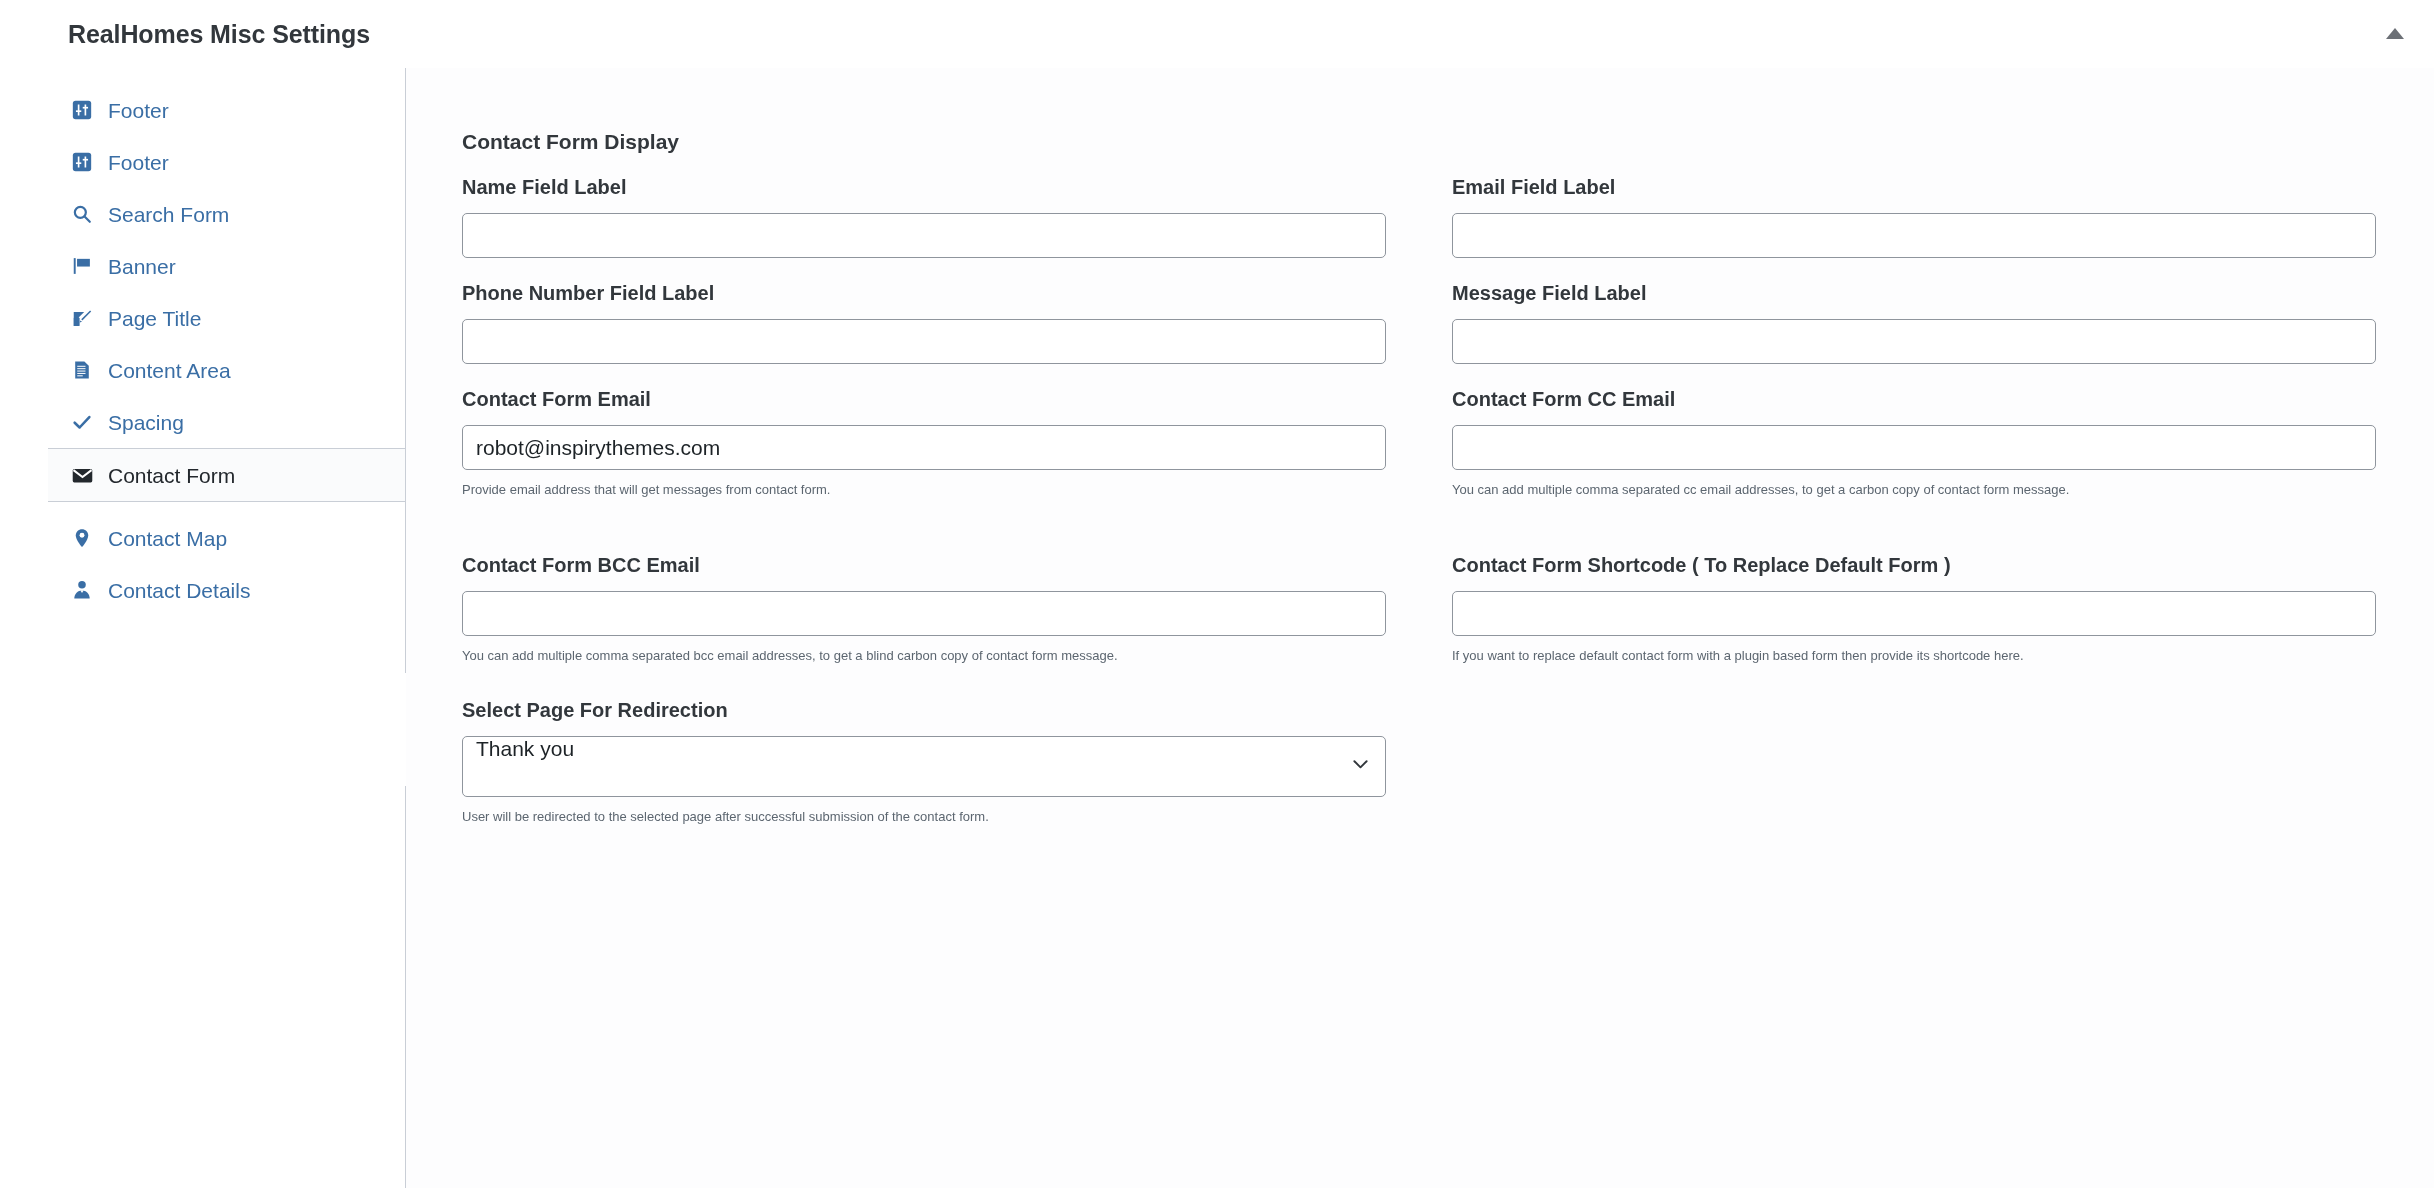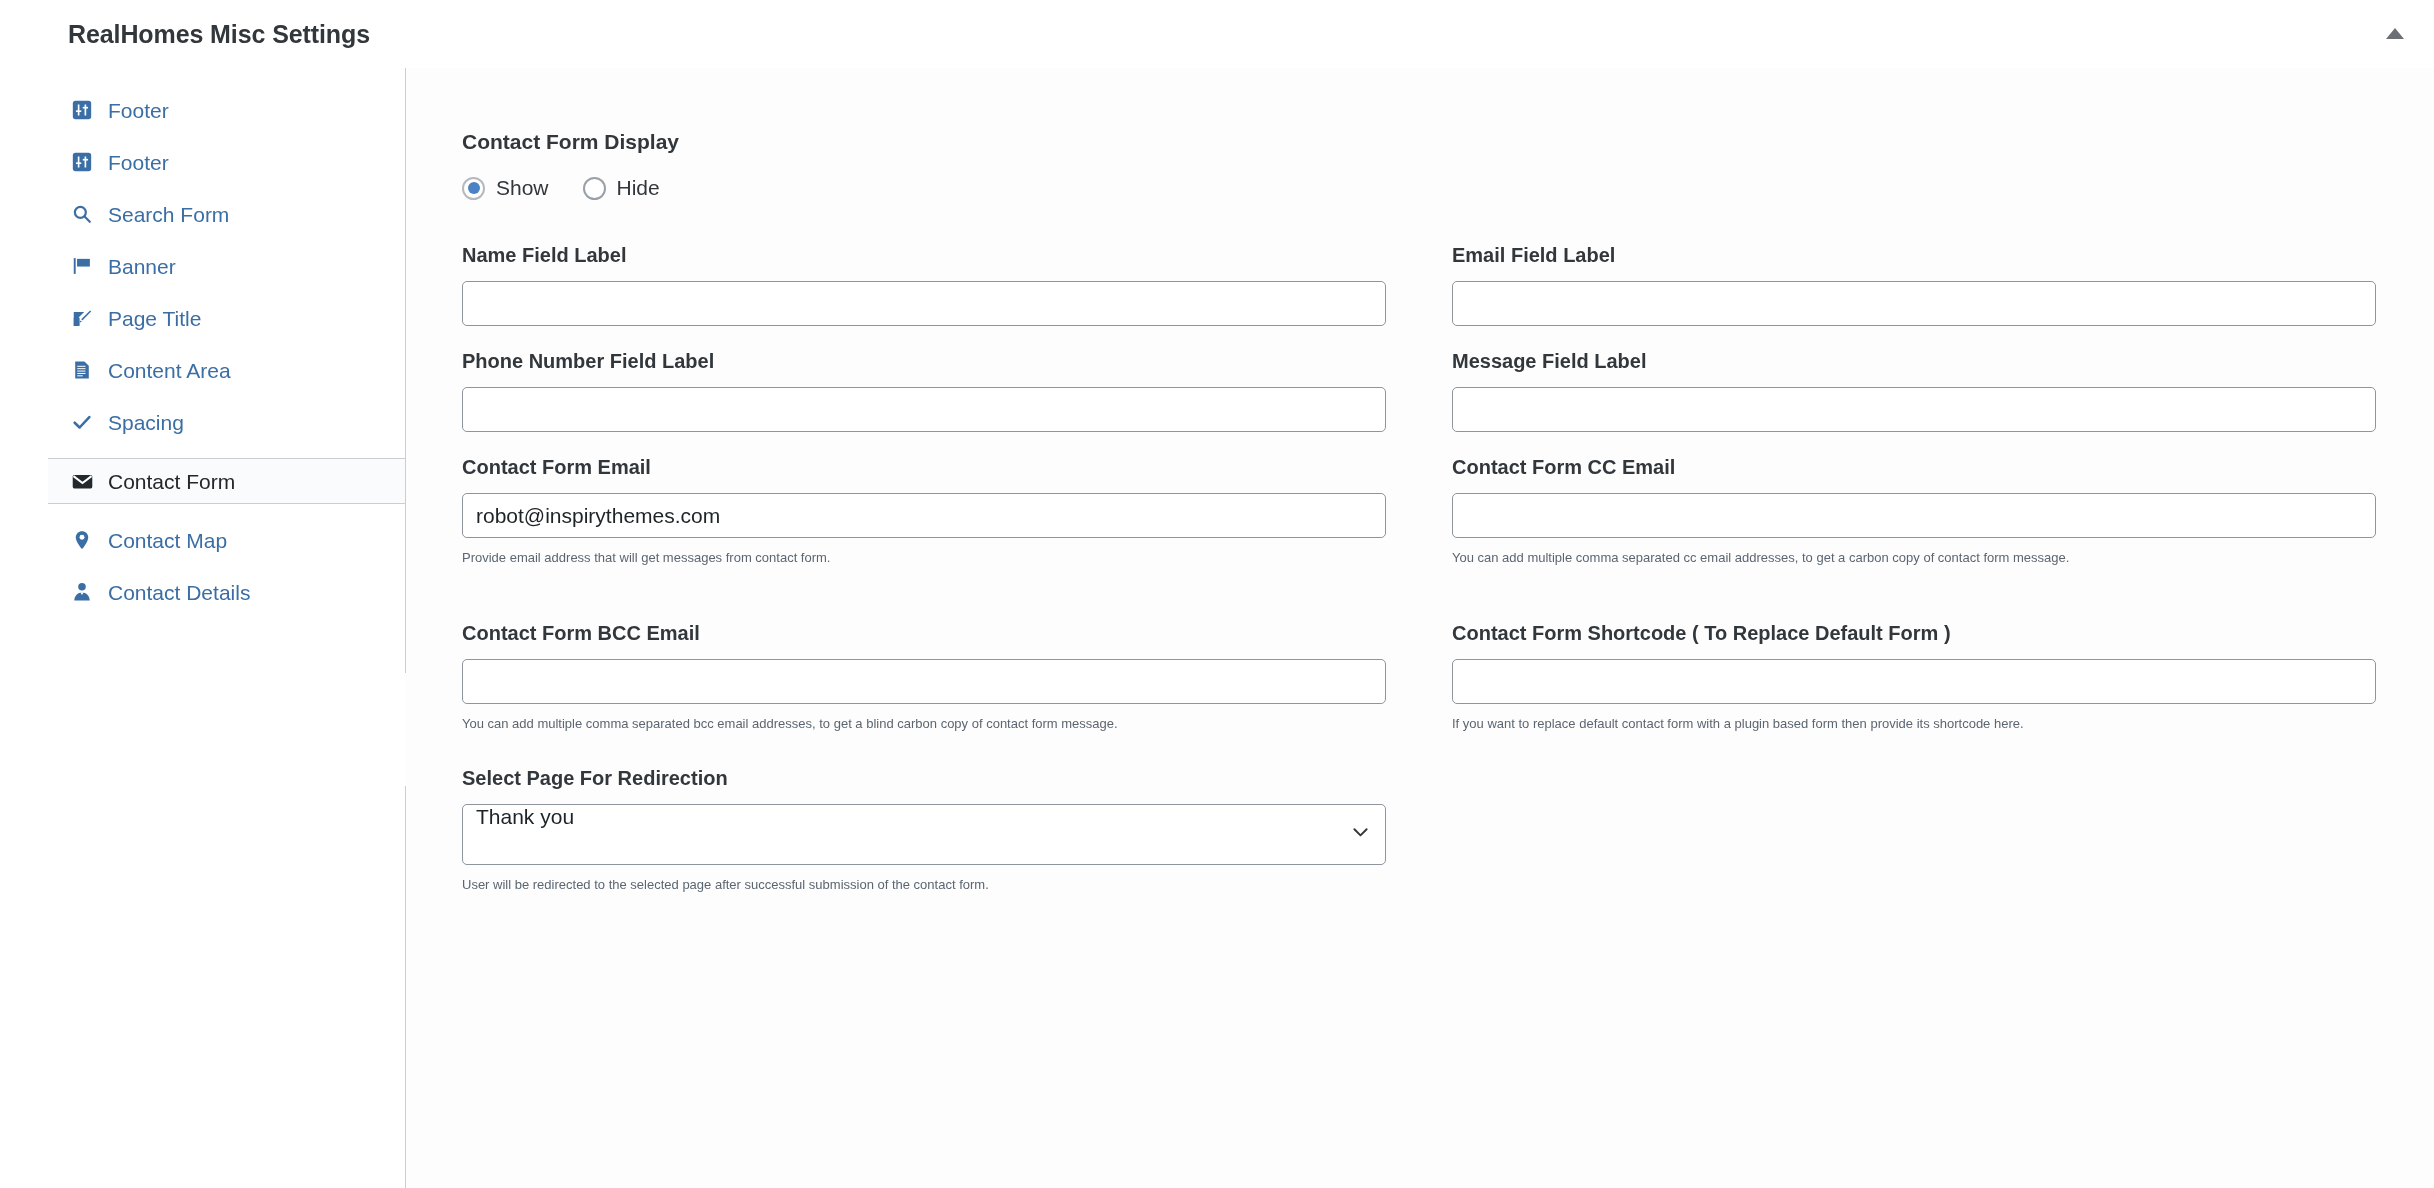--- a/index.html
+++ b/index.html
@@ -101,22 +101,21 @@
     align-items: center;
     justify-content: center;
     color: #3a6ea5;
   }
   .nav-icon svg { display: block; }
 
   .nav-item.active {
     background: #fafbfc;
     border-top: 1px solid #c9ced6;
     border-bottom: 1px solid #c9ced6;
-    height: 46px;
-    margin-top: 10px;
+    height: 54px;
     margin-bottom: 10px;
     width: 358px;
   }
   .nav-item.active .nav-label { color: #23282d; }
   .nav-item.active .nav-icon { color: #23282d; }
 
   .nav-spacer-8 { height: 8px; }
 
   
   .content {
@@ -360,30 +359,20 @@
             </svg>
         </span>
         <span class="nav-label">Contact Details</span>
       </div>
     </div>
 
     <div class="content">
 
       <div class="section-head">Contact Form Display</div>
 
-      <div class="radio-row">
-        <label class="radio-opt">
-          <span class="radio-mark checked"></span>
-          <span class="radio-label">Show</span>
-        </label>
-        <label class="radio-opt">
-          <span class="radio-mark"></span>
-          <span class="radio-label">Hide</span>
-        </label>
-      </div>
 
       <div class="grid row-gap-a">
         <div class="field">
           <span class="field-label">Name Field Label</span>
           <input class="text-input" type="text" value="" style="">
         </div>
         <div class="field">
           <span class="field-label">Email Field Label</span>
           <input class="text-input" type="text" value="" style="">
         </div>

